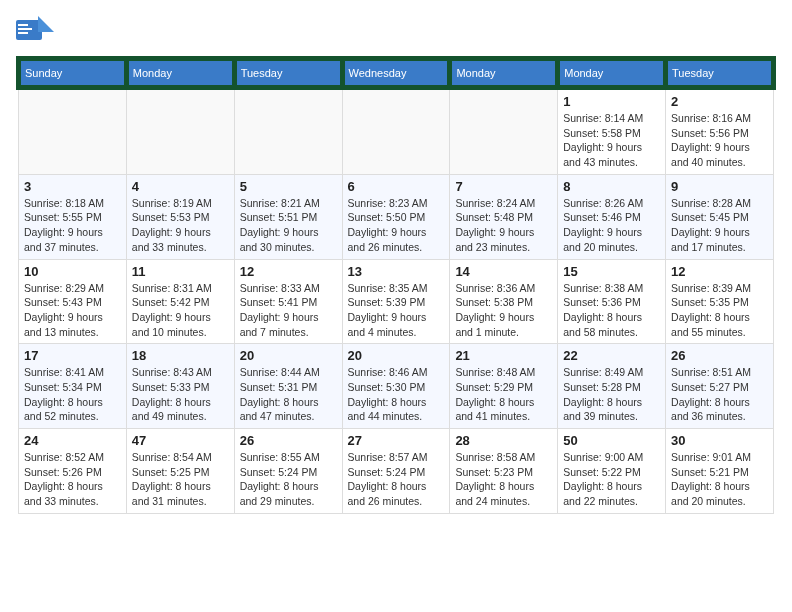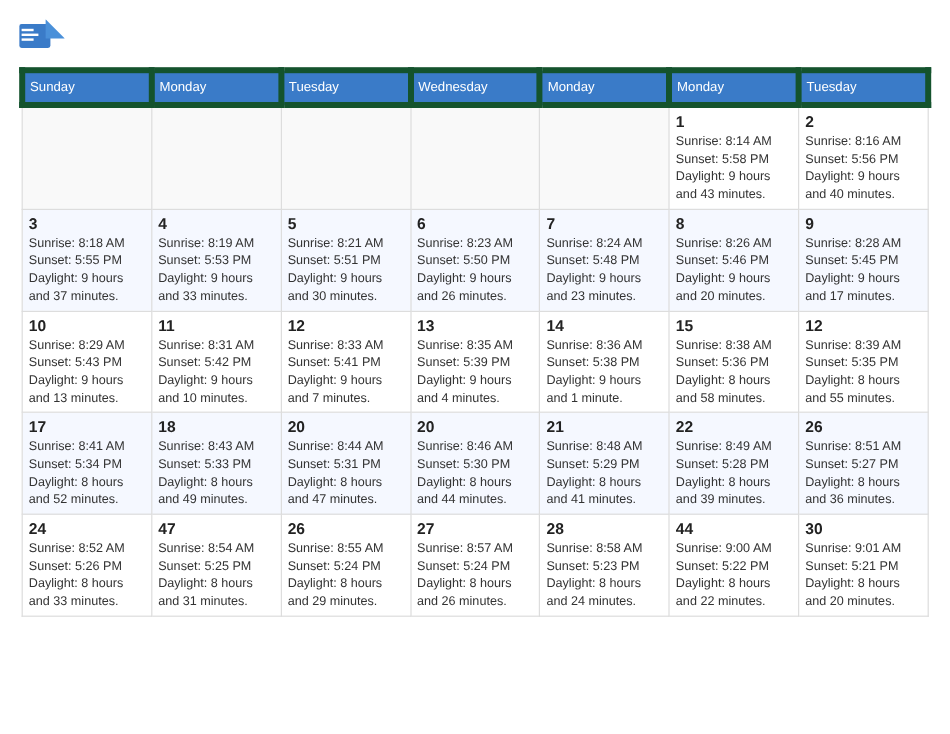--- a/index.html
+++ b/index.html
@@ -247,21 +247,21 @@
         </td>
         <td>
           <span class="day-number">27</span>
           <div class="day-info">Sunrise: 8:57 AM<br>Sunset: 5:24 PM<br>Daylight: 8 hours<br>and 26 minutes.</div>
         </td>
         <td>
           <span class="day-number">28</span>
           <div class="day-info">Sunrise: 8:58 AM<br>Sunset: 5:23 PM<br>Daylight: 8 hours<br>and 24 minutes.</div>
         </td>
         <td>
-          <span class="day-number">44</span>
+          <span class="day-number">50</span>
           <div class="day-info">Sunrise: 9:00 AM<br>Sunset: 5:22 PM<br>Daylight: 8 hours<br>and 22 minutes.</div>
         </td>
         <td>
           <span class="day-number">30</span>
           <div class="day-info">Sunrise: 9:01 AM<br>Sunset: 5:21 PM<br>Daylight: 8 hours<br>and 20 minutes.</div>
         </td>
       </tr>
     </tbody>
 </table>
 

